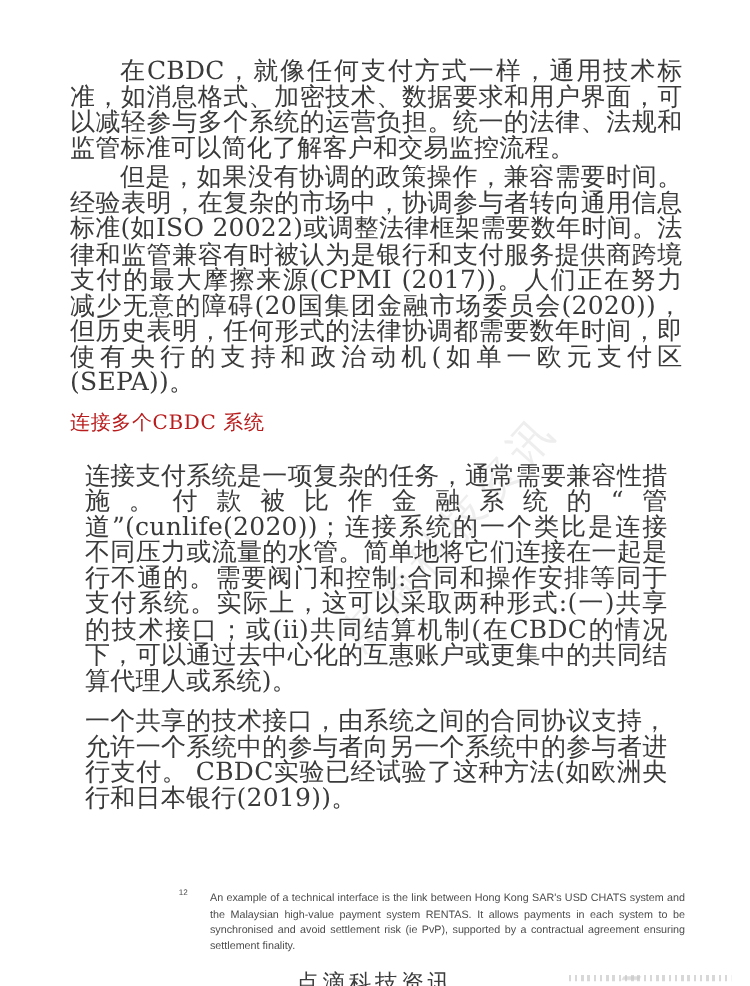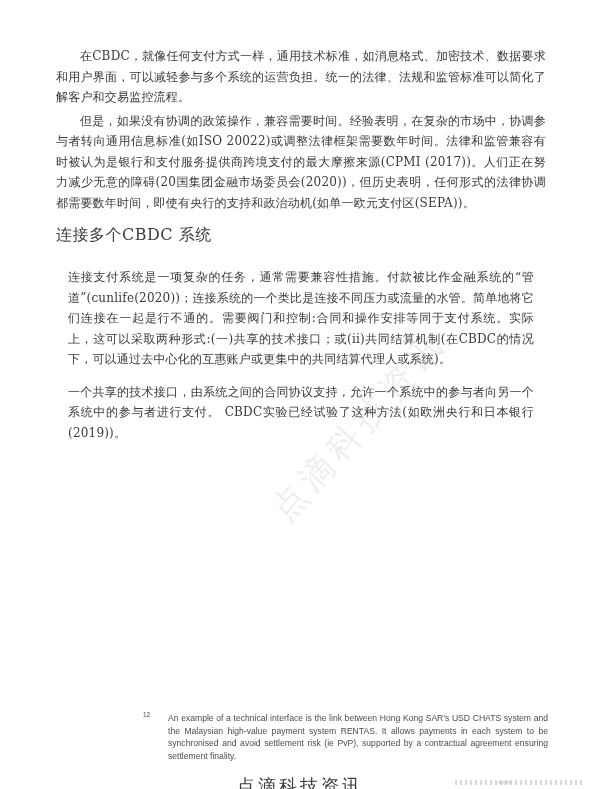--- a/index.html
+++ b/index.html
@@ -11,32 +11,32 @@
     overflow:hidden;
     font-family:"DejaVu Serif","Liberation Serif",serif;
   }
   .content{
     position:absolute;
     left:56px;top:46px;width:490px;
     color:#3a3a3a;
   }
   .para{
     margin:0 0 3px 0;
-    font-size:12px;
+    font-size:20px;
     line-height:20.5px;
     text-align:justify;
     letter-spacing:0.2px;
   }
   .para.indent{text-indent:2em;}
   .para.flush{margin:12px;}
   .section-heading{
     margin:12px 0 21px 0;
     font-size:16px;
     font-weight:normal;
-    color:#404040;
+    color:#b91c1c;
     letter-spacing:0.5px;
   }
   .footnote{
     position:absolute;
     left:168px;top:712px;width:380px;
     font-family:"Liberation Sans","DejaVu Sans",sans-serif;
     font-size:8.6px;
     line-height:12.5px;
     color:#4c4c4c;
     text-align:justify;

